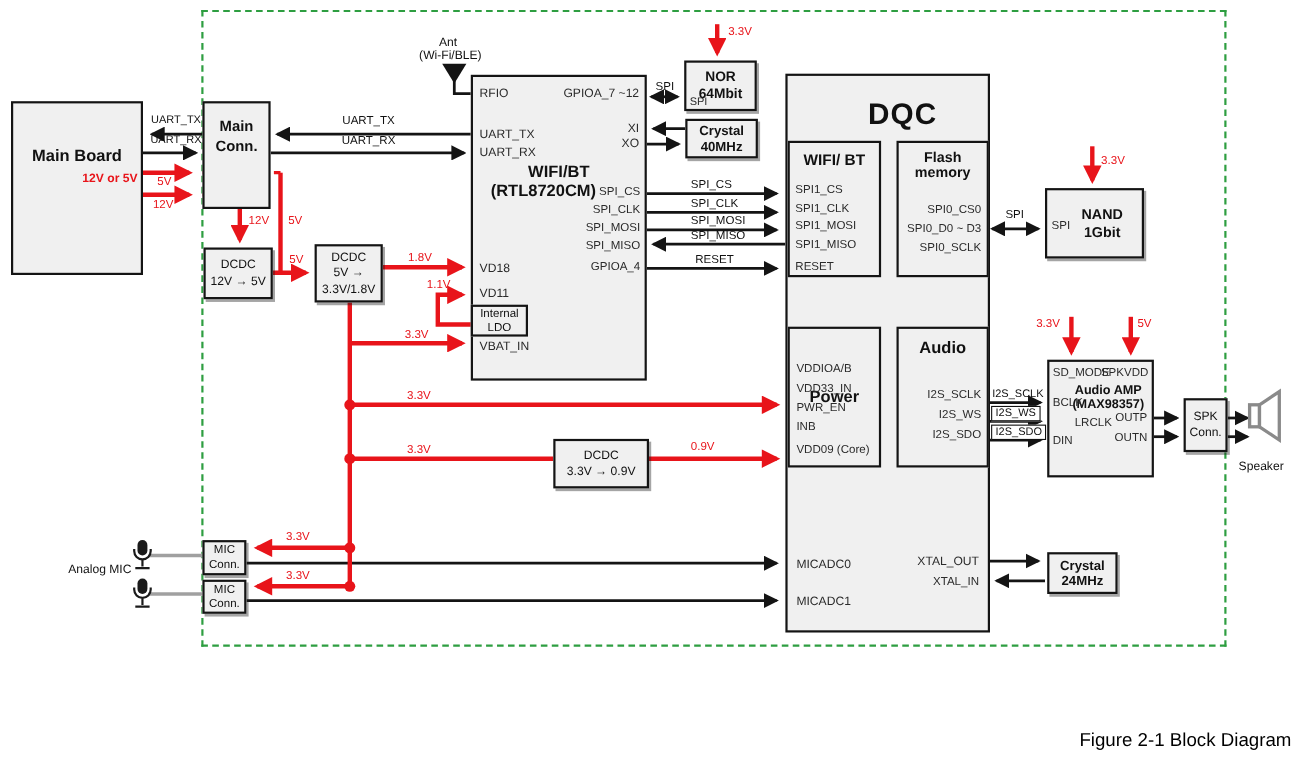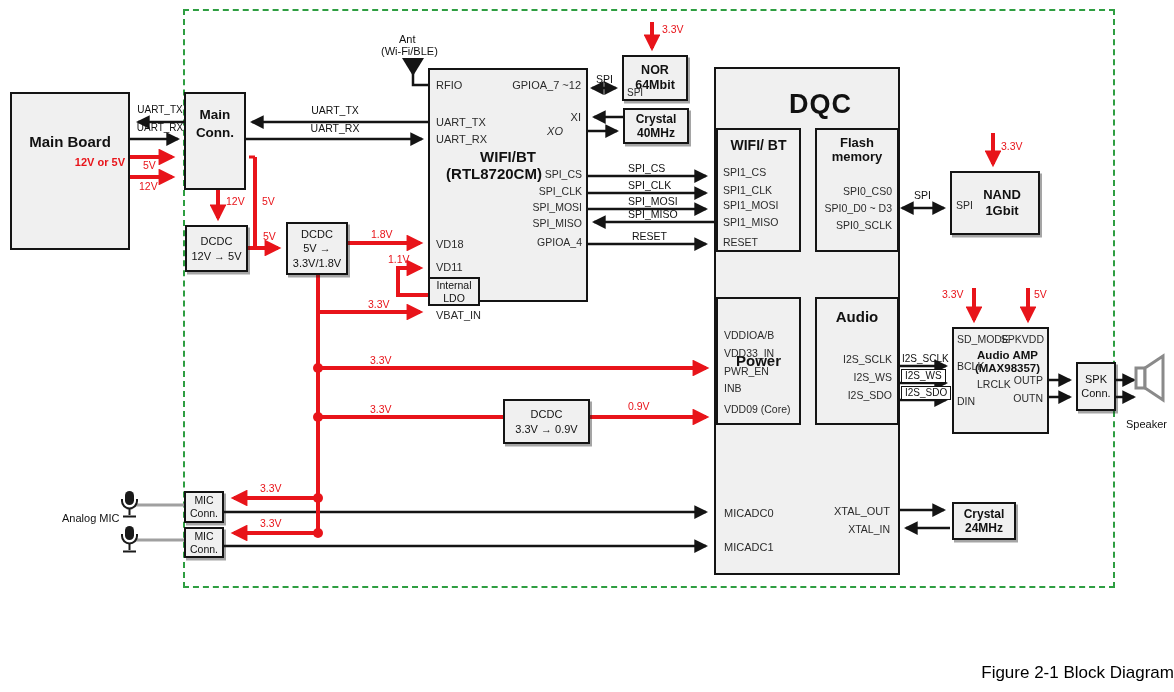--- a/index.html
+++ b/index.html
@@ -150,27 +150,27 @@
     <span>DCDC</span>
     <span>5V →</span>
     <span>3.3V/1.8V</span>
   </div>
 
   <div class="blk" style="left:503px;top:399px;width:87px;height:45px;">
     <span>DCDC</span>
     <span>3.3V → 0.9V</span>
   </div>
 
-  <div class="blk flat" style="left:428px;top:68px;width:160px;height:234px;">
+  <div class="blk flat" style="left:428px;top:68px;width:160px;height:278px;">
     <span class="pin" style="left:6px;top:10px;">RFIO</span>
     <span class="pin" style="right:5px;top:10px;">GPIOA_7 ~12</span>
     <span class="pin" style="left:6px;top:47px;">UART_TX</span>
     <span class="pin" style="left:6px;top:64px;">UART_RX</span>
     <span class="pin" style="right:5px;top:42px;">XI</span>
-    <span class="pin" style="right:23px;top:56px;font-style:italic;">XO</span>
+    <span class="pin" style="right:5px;top:56px;">XO</span>
     <span class="title-abs b" style="top:79px;font-size:15px;">WIFI/BT</span>
     <span class="title-abs b" style="top:96px;right:28px;font-size:15px;">(RTL8720CM)</span>
     <span class="pin sm" style="right:4px;top:99px;">SPI_CS</span>
     <span class="pin sm" style="right:4px;top:116px;">SPI_CLK</span>
     <span class="pin sm" style="right:4px;top:132px;">SPI_MOSI</span>
     <span class="pin sm" style="right:4px;top:148px;">SPI_MISO</span>
     <span class="pin sm" style="right:4px;top:167px;">GPIOA_4</span>
     <span class="pin" style="left:6px;top:169px;">VD18</span>
     <span class="pin" style="left:6px;top:192px;">VD11</span>
     <div class="blk flat" style="left:-2px;top:207px;width:52px;height:29px;font-size:10.5px;line-height:1.15;">

